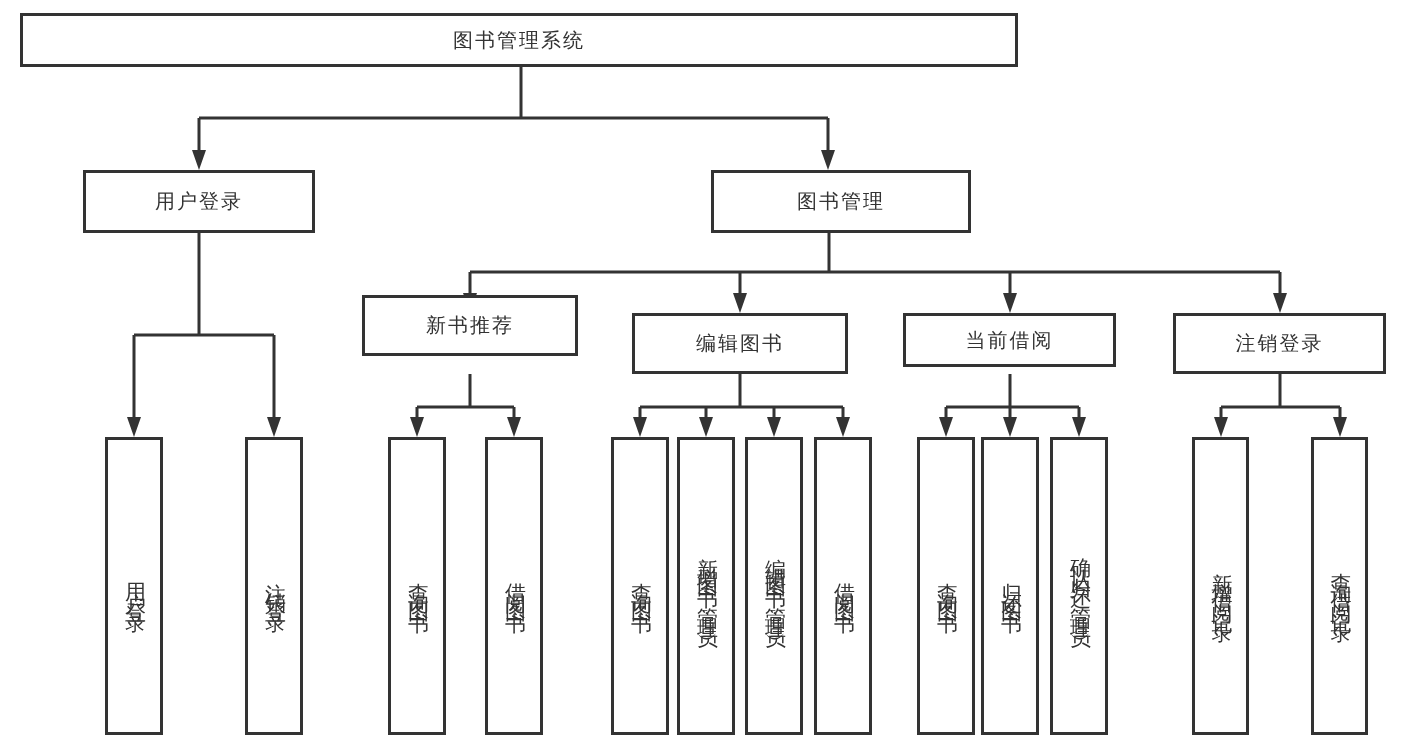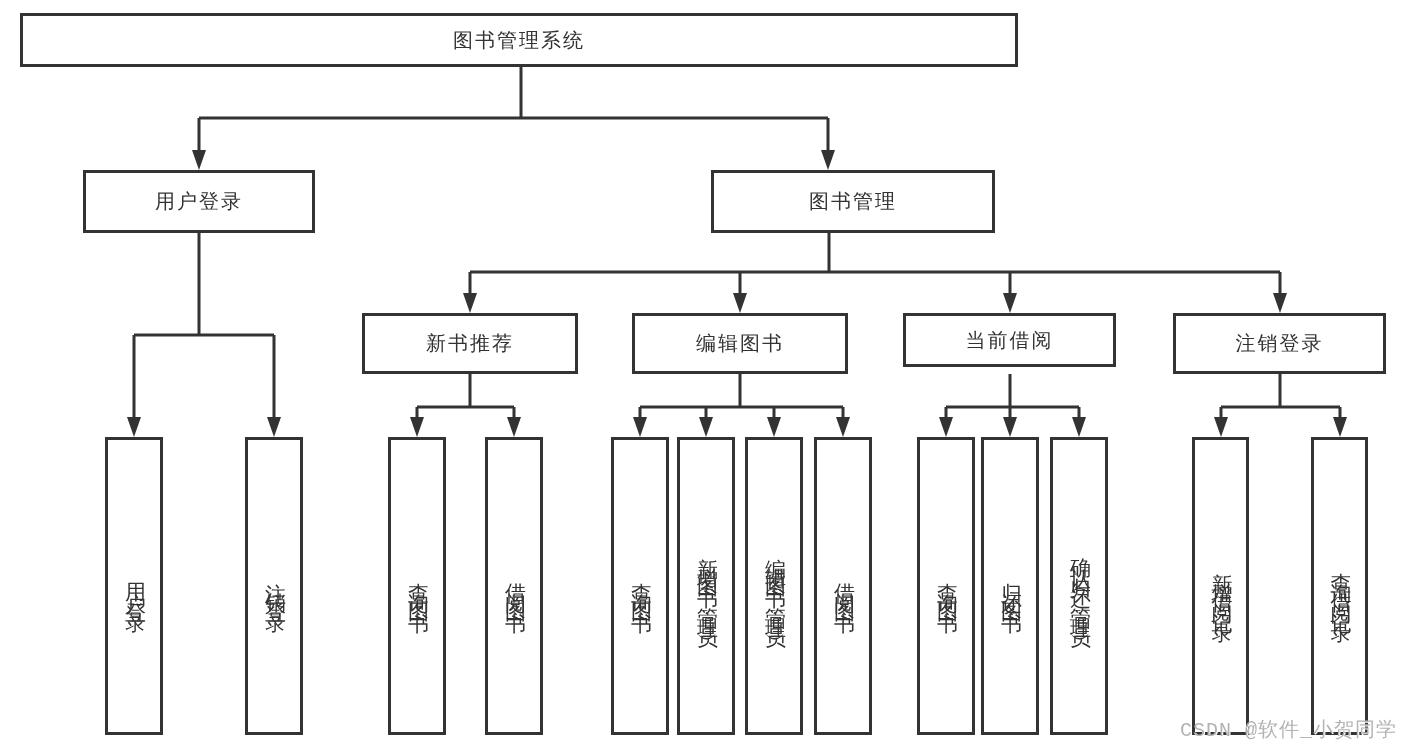--- a/index.html
+++ b/index.html
@@ -114,25 +114,25 @@
     </g>
   </svg>
 
   <div class="box hbox" style="left:20px;top:13px;width:998px;height:54px">
     <span>图书管理系统</span>
   </div>
 
   <div class="box hbox" style="left:83px;top:170px;width:232px;height:63px">
     <span>用户登录</span>
   </div>
-  <div class="box hbox" style="left:711px;top:170px;width:284px;height:63px">
+  <div class="box hbox" style="left:711px;top:170px;width:260px;height:63px">
     <span>图书管理</span>
   </div>
 
-  <div class="box hbox" style="left:362px;top:313px;width:216px;height:61px">
+  <div class="box hbox" style="left:362px;top:295px;width:216px;height:61px">
     <span>新书推荐</span>
   </div>
   <div class="box hbox" style="left:632px;top:313px;width:216px;height:61px">
     <span>编辑图书</span>
   </div>
   <div class="box hbox" style="left:903px;top:313px;width:213px;height:54px">
     <span>当前借阅</span>
   </div>
   <div class="box hbox" style="left:1173px;top:313px;width:213px;height:61px">
     <span>注销登录</span>
@@ -175,15 +175,14 @@
     <span>确认归还（管理员）</span>
   </div>
 
   <div class="box vbox" style="left:1192px;top:437px;width:57px;height:298px">
     <span>新增借阅记录</span>
   </div>
   <div class="box vbox" style="left:1311px;top:437px;width:57px;height:298px">
     <span>查询借阅记录</span>
   </div>
 
-  <div class="watermark">CSDN @软件_小贺同学</div>
 
 </div>
 
 </body></html>

